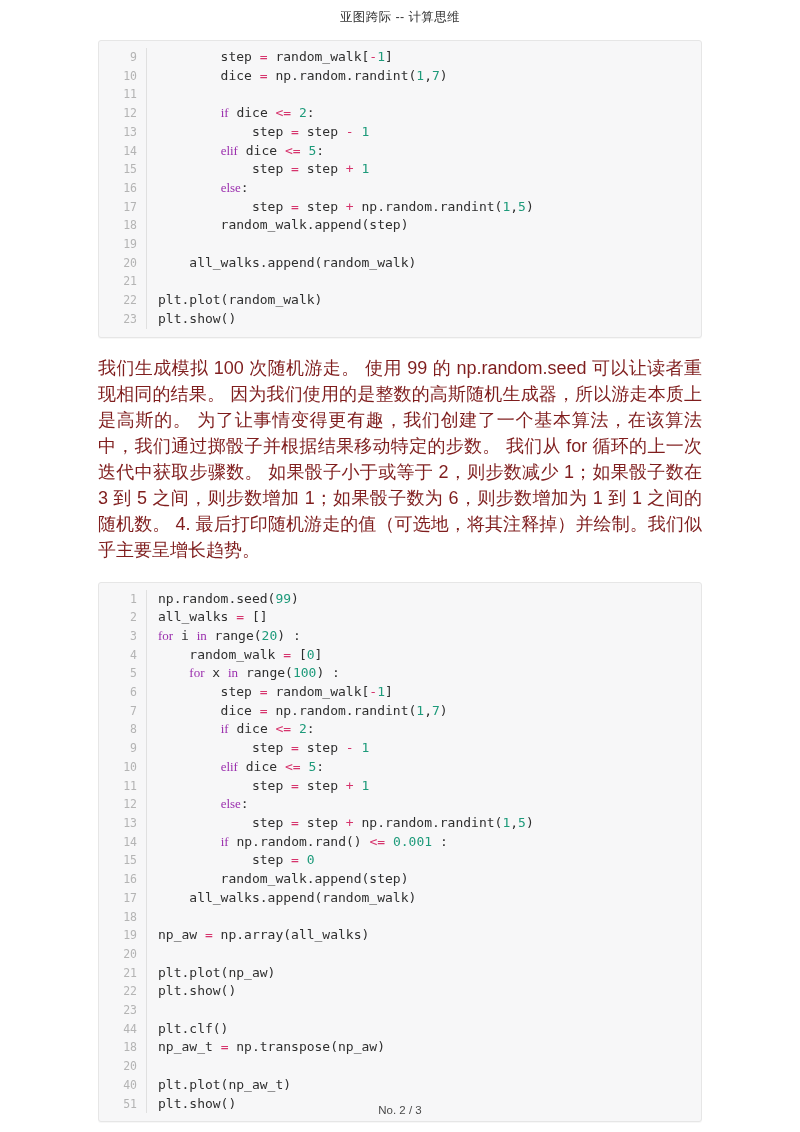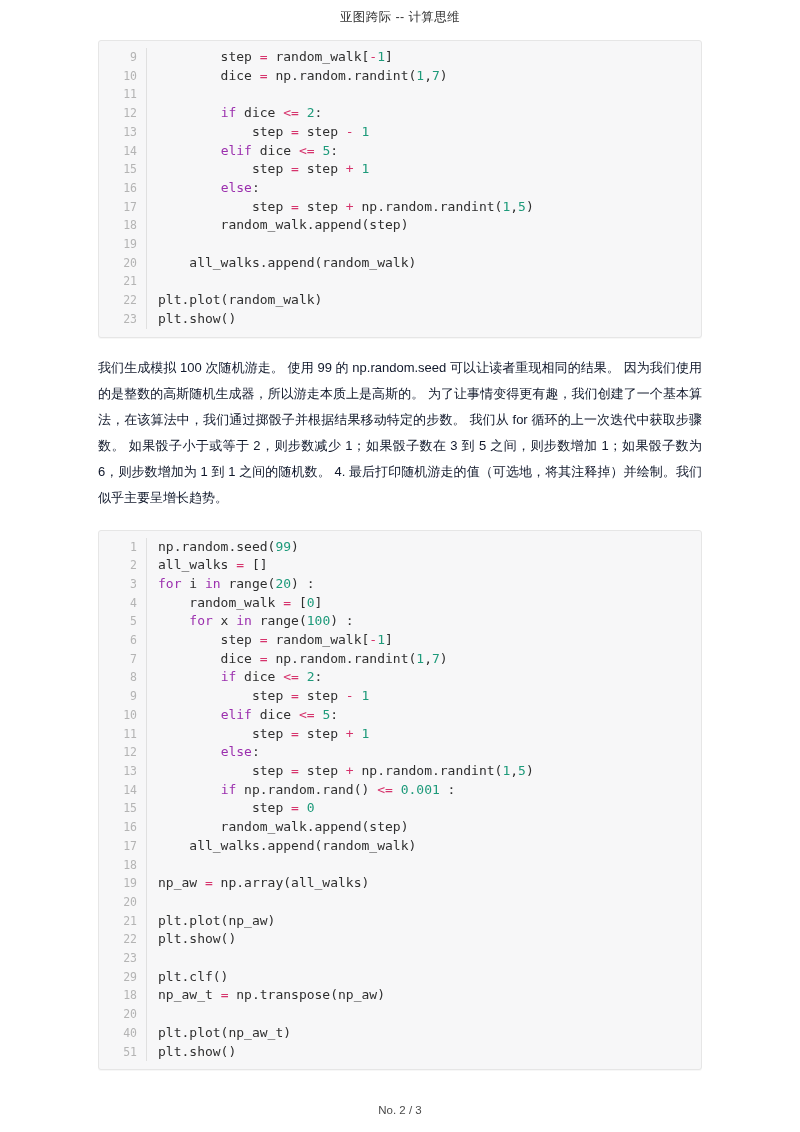--- a/index.html
+++ b/index.html
@@ -66,30 +66,30 @@
     font-family: "DejaVu Sans Mono", "Liberation Mono", monospace;
     font-size: 13px;
     line-height: 18.7px;
     white-space: pre;
     color: #2f2f2f;
     overflow: hidden;
   }
   .codelines .ln { display: block; min-height: 18.7px; }
 
   
-  .kw  { color: #9b2fae; }      
+  .kw  { color: #9b2fae; font-family: Liberation Serif, serif; }      
   .op  { color: #d6336c; }      
   .num { color: #1d9a7a; }
   .nm  { color: #2f2f2f; }
 
   
   .para {
-    font-size: 13px;
+    font-size: 18px;
     line-height: 26px;
-    color: #0f172a;
+    color: #7f1d1d;
     text-align: justify;
     margin: 0;
   }
   .spacer-a { height: 17px; }
   .spacer-b { height: 19px; }
   .spacer-c { height: 20px; }
   .spacer-d { height: 18px; }
 
   
   .page-footer {
@@ -159,21 +159,21 @@
           <div class="ln">14</div>
           <div class="ln">15</div>
           <div class="ln">16</div>
           <div class="ln">17</div>
           <div class="ln">18</div>
           <div class="ln">19</div>
           <div class="ln">20</div>
           <div class="ln">21</div>
           <div class="ln">22</div>
           <div class="ln">23</div>
-          <div class="ln">29</div>
+          <div class="ln">44</div>
           <div class="ln">18</div>
           <div class="ln">20</div>
           <div class="ln">40</div>
           <div class="ln">51</div>
         </div>
       <div class="codelines"><div class="ln"><span class="nm">np.random.seed(</span><span class="num">99</span><span class="nm">)</span></div><div class="ln"><span class="nm">all_walks </span><span class="op">=</span><span class="nm"> []</span></div><div class="ln"><span class="kw">for</span><span class="nm"> i </span><span class="kw">in</span><span class="nm"> range(</span><span class="num">20</span><span class="nm">) :</span></div><div class="ln"><span class="nm">    random_walk </span><span class="op">=</span><span class="nm"> [</span><span class="num">0</span><span class="nm">]</span></div><div class="ln"><span class="nm">    </span><span class="kw">for</span><span class="nm"> x </span><span class="kw">in</span><span class="nm"> range(</span><span class="num">100</span><span class="nm">) :</span></div><div class="ln"><span class="nm">        step </span><span class="op">=</span><span class="nm"> random_walk[</span><span class="op">-</span><span class="num">1</span><span class="nm">]</span></div><div class="ln"><span class="nm">        dice </span><span class="op">=</span><span class="nm"> np.random.randint(</span><span class="num">1</span><span class="nm">,</span><span class="num">7</span><span class="nm">)</span></div><div class="ln"><span class="nm">        </span><span class="kw">if</span><span class="nm"> dice </span><span class="op">&lt;=</span><span class="nm"> </span><span class="num">2</span><span class="nm">:</span></div><div class="ln"><span class="nm">            step </span><span class="op">=</span><span class="nm"> step </span><span class="op">-</span><span class="nm"> </span><span class="num">1</span></div><div class="ln"><span class="nm">        </span><span class="kw">elif</span><span class="nm"> dice </span><span class="op">&lt;=</span><span class="nm"> </span><span class="num">5</span><span class="nm">:</span></div><div class="ln"><span class="nm">            step </span><span class="op">=</span><span class="nm"> step </span><span class="op">+</span><span class="nm"> </span><span class="num">1</span></div><div class="ln"><span class="nm">        </span><span class="kw">else</span><span class="nm">:</span></div><div class="ln"><span class="nm">            step </span><span class="op">=</span><span class="nm"> step </span><span class="op">+</span><span class="nm"> np.random.randint(</span><span class="num">1</span><span class="nm">,</span><span class="num">5</span><span class="nm">)</span></div><div class="ln"><span class="nm">        </span><span class="kw">if</span><span class="nm"> np.random.rand() </span><span class="op">&lt;=</span><span class="nm"> </span><span class="num">0.001</span><span class="nm"> :</span></div><div class="ln"><span class="nm">            step </span><span class="op">=</span><span class="nm"> </span><span class="num">0</span></div><div class="ln"><span class="nm">        random_walk.append(step)</span></div><div class="ln"><span class="nm">    all_walks.append(random_walk)</span></div><div class="ln">&nbsp;</div><div class="ln"><span class="nm">np_aw </span><span class="op">=</span><span class="nm"> np.array(all_walks)</span></div><div class="ln">&nbsp;</div><div class="ln"><span class="nm">plt.plot(np_aw)</span></div><div class="ln"><span class="nm">plt.show()</span></div><div class="ln">&nbsp;</div><div class="ln"><span class="nm">plt.clf()</span></div><div class="ln"><span class="nm">np_aw_t </span><span class="op">=</span><span class="nm"> np.transpose(np_aw)</span></div><div class="ln">&nbsp;</div><div class="ln"><span class="nm">plt.plot(np_aw_t)</span></div><div class="ln"><span class="nm">plt.show()</span></div></div>
     </div>
   </div>
 
   <div class="spacer-c"></div>

